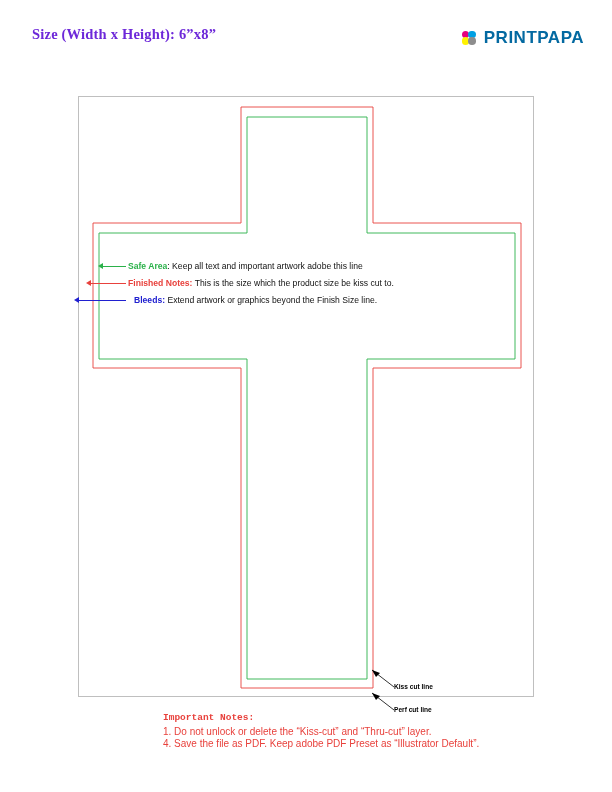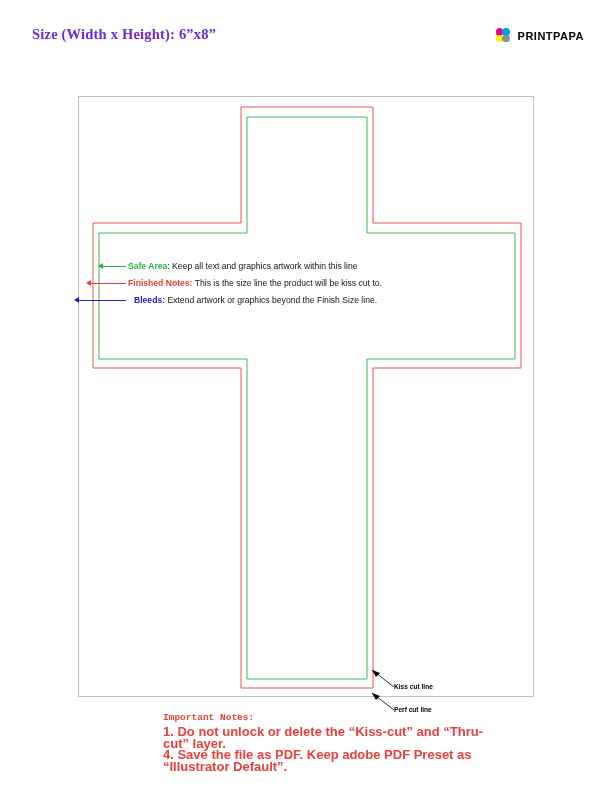--- a/index.html
+++ b/index.html
@@ -48,23 +48,23 @@
     border-radius: 50%;
     display: block;
   }
   #brand-logo .logo-mark .d1 { left: 0px;   top: 0px;   background: #e6007e; }
   #brand-logo .logo-mark .d2 { left: 6.5px; top: 0px;   background: #00a0e3; }
   #brand-logo .logo-mark .d3 { left: 0px;   top: 6.5px; background: #fff200; }
   #brand-logo .logo-mark .d4 { left: 6.5px; top: 6.5px; background: #8d8d8d; }
   #brand-logo .logo-text {
     font-family: "Liberation Sans", sans-serif;
     font-weight: bold;
-    font-size: 11px;
+    font-size: 17px;
     letter-spacing: 0.5px;
-    color: #000000;
+    color: #0369a1;
   }
 
   
   #artboard {
     position: absolute;
     left: 78px;
     top: 96px;
     width: 456px;
     height: 601px;
     border: 1px solid #bfbfbf;
@@ -161,24 +161,24 @@
     font-size: 9.5px;
     color: #e8413c;
     margin-bottom: 3px;
   }
   #notes ol {
     margin: 0;
     padding: 0;
     list-style: none;
   }
   #notes li {
-    font-size: 13px;
+    font-size: 10px;
     color: #e8413c;
     line-height: 11.5px;
-    font-weight: bold;
+    font-weight: normal;
   }
 </style>
 </head>
 <body>
 
 <div id="page-title">Size (Width x Height): 6”x8”</div>
 
 <div id="brand-logo">
   <span class="logo-mark">
     <span class="d1"></span>
@@ -201,27 +201,27 @@
 
     <polyline fill="none" stroke="#2020d0" stroke-width="0.7" points="8,122 158,122 158,6 298,6 298,122 448,122 448,275 298,275 298,595 158,595 158,275 8,275 8,122" opacity="0"></polyline>
   </svg>
 </div>
 
 <div id="legend">
 
   <div class="legend-row row-safe">
     <span class="legend-line"></span>
     <span class="legend-arrow"></span>
-    <span class="legend-text"><span class="lbl">Safe Area</span><span>:</span><span> Keep all text and graphics artwork within this line</span></span>
+    <span class="legend-text"><span class="lbl">Safe Area</span><span>:</span><span> Keep all text and important artwork adobe this line</span></span>
   </div>
 
   <div class="legend-row row-finish">
     <span class="legend-line"></span>
     <span class="legend-arrow"></span>
-    <span class="legend-text"><span class="lbl">Finished Notes:</span><span> This is the size line the product will be kiss cut to.</span></span>
+    <span class="legend-text"><span class="lbl">Finished Notes:</span><span> This is the size which the product size be kiss cut to.</span></span>
   </div>
 
   <div class="legend-row row-bleed">
     <span class="legend-line"></span>
     <span class="legend-arrow"></span>
     <span class="legend-text"><span class="lbl">Bleeds:</span><span> Extend artwork or graphics beyond the Finish Size line.</span></span>
   </div>
 
 </div>
 

